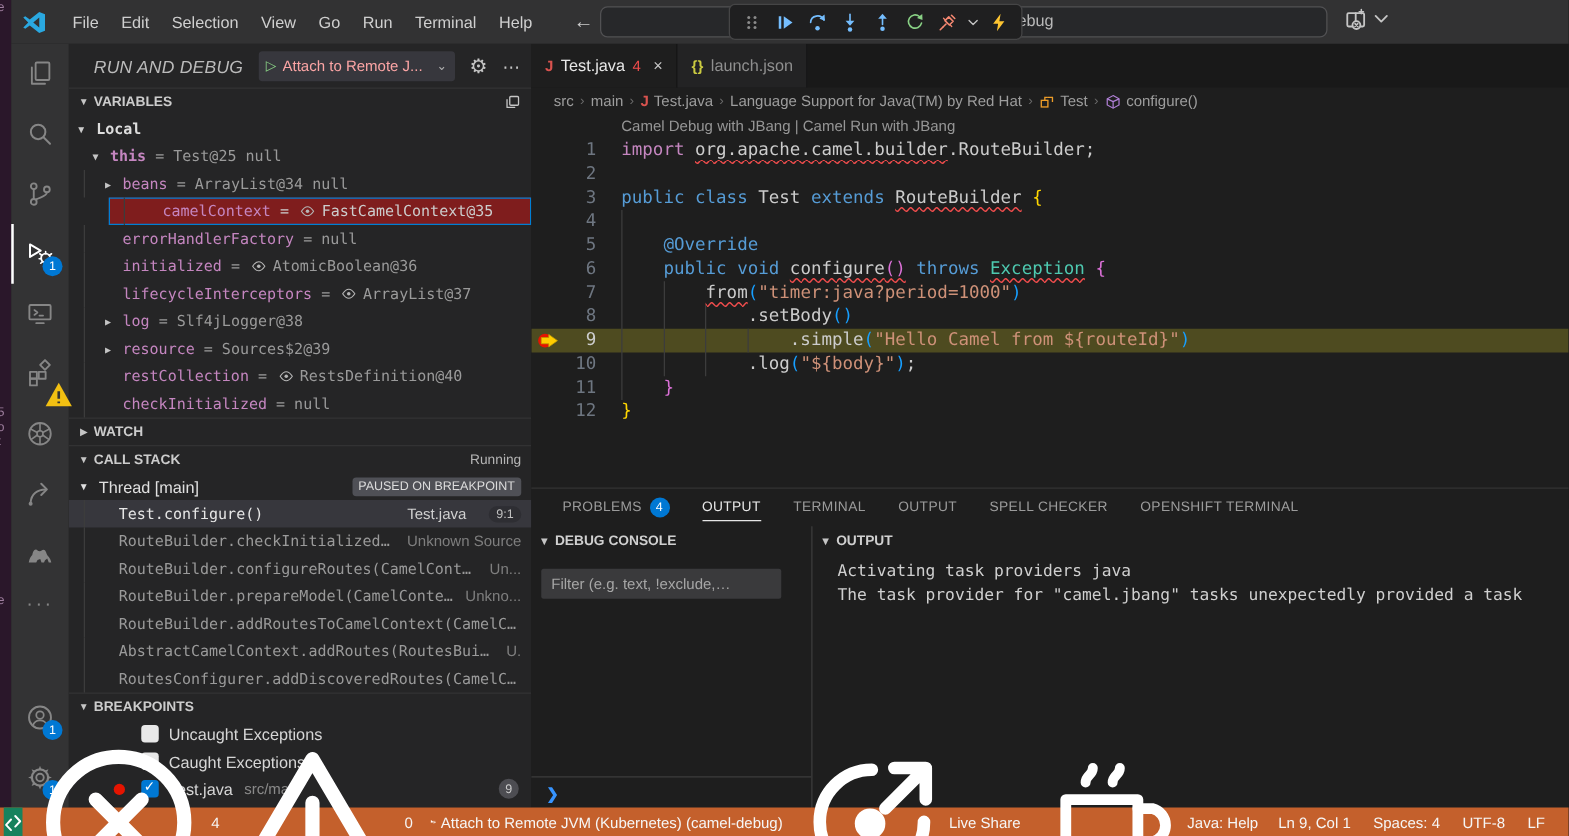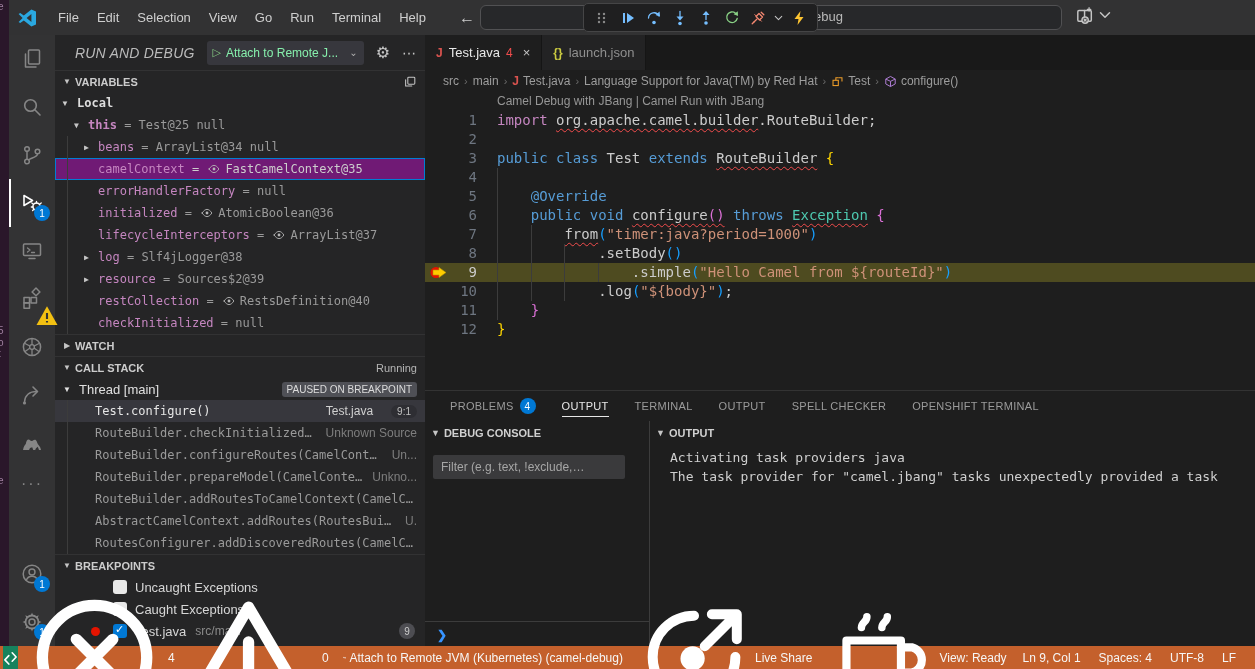--- a/index.html
+++ b/index.html
@@ -45,39 +45,39 @@
   .ab-ellipsis { color:#868686; font-size:16px; letter-spacing:2px; height:34px; display:flex; align-items:center; }
 
   
   #sidebar { position:absolute; left:55px; top:35px; width:370px; height:611px;
     background:#252526; z-index:3; overflow:hidden; }
   #sidebar-header { height:35px; display:flex; align-items:center; padding:0 8px 0 20px; }
   #sidebar-title { font-size:14px; color:#bbbbbb; letter-spacing:.2px; white-space:nowrap;font-style:italic; }
   #launch-picker { margin-left:12px; width:185px; height:24px; background:#37373d; border-radius:3px;
     display:flex; align-items:center; padding:0 6px; gap:5px; }
   #launch-picker .play { color:#89d185; font-size:11px; }
-  #launch-label { font-size:12px; color:#86efac; white-space:nowrap; overflow:hidden; flex:1; }
+  #launch-label { font-size:12px; color:#fca5a5; white-space:nowrap; overflow:hidden; flex:1; }
   #launch-picker .chev { color:#b0b0b0; font-size:10px; }
   .sb-gear { font-size:16px; color:#c5c5c5; margin-left:12px; }
   .sb-more { font-size:14px; color:#c5c5c5; margin-left:12px; letter-spacing:1px; }
 
   .sec-header { height:22px; display:flex; align-items:center; padding:0 8px 0 4px;
     font-size:11px; font-weight:bold; color:#cccccc; border-top:1px solid rgba(120,120,120,.17); }
   .sec-header .tw { width:16px; font-size:9px; color:#c5c5c5; text-align:center; font-weight:normal; }
   .sec-right { margin-left:auto; font-weight:normal; }
   .row { position:relative; height:22px; display:flex; align-items:center; font-size:12px; }
   .tree-guide { position:absolute; left:12px; top:0; bottom:0; width:1px; background:#3c3c3c; }
 
   .var-row { padding-left:43px; }
   .var-row .tw { position:absolute; font-size:9px; color:#c5c5c5; }
   .var-name { color:#c586c0; }
   .var-name.b { font-weight:bold; }
   .var-eq { color:#9a9a9a; white-space:pre; }
   .var-val { color:#9a9a9a; }
-  .var-row.selected { background:#701a75; outline:1px solid #007fd4; outline-offset:-1px; }
+  .var-row.selected { background:#7f1d1d; outline:1px solid #007fd4; outline-offset:-1px;margin-left:32px; }
   .var-row.selected .var-val, .var-row.selected .var-eq { color:#cccccc; }
   .eye { width:14px; height:12px; margin:0 4px 0 1px; color:#b6b6b6; }
 
   .scope-label { font-weight:bold; color:#dddddd; }
 
   .cs-thread { font-size:13px; color:#e0e0e0; padding-left:24px; }
   .cs-badge { margin-left:auto; margin-right:8px; background:#4f5056; color:#dcdcdc; font-size:10px;
     padding:2px 5px; border-radius:3px; white-space:nowrap; }
   .frame { padding-left:40px; padding-right:8px; }
   .frame.selected { background:#37373d;gap:12px; }
@@ -713,21 +713,21 @@
           <span>Live Share</span>
         </div>
         <div class="sb-item">
           <span class="ic " style="display: inline-flex;">
             <svg xmlns="http://www.w3.org/2000/svg" viewBox="0 0 16 16" fill="none" stroke="currentColor" stroke-width="1.3" stroke-linecap="round" stroke-linejoin="round" style="width: 100%; height: 100%;">
               <path d="M3 5.5 H11 V9.5 A 4 4 0 0 1 3 9.5 Z" stroke="#ffffff" stroke-width="1.2"></path>
               <path d="M11 6.5 H12.6 A 1.9 1.9 0 0 1 12.6 10.2 H11" stroke="#ffffff" stroke-width="1.2"></path>
               <path d="M5.2 3.6 C5.2 2.8 6 2.8 6 2 M8.2 3.6 C8.2 2.8 9 2.8 9 2" stroke="#ffffff" stroke-width="1.1"></path>
             </svg>
           </span>
-          <span>View: Ready</span>
+          <span>Java: Help</span>
         </div>
       </div>
     <div id="sb-right">
         <div class="sb-item">
           <span>Ln 9, Col 1</span>
         </div>
         <div class="sb-item">
           <span>Spaces: 4</span>
         </div>
         <div class="sb-item">

